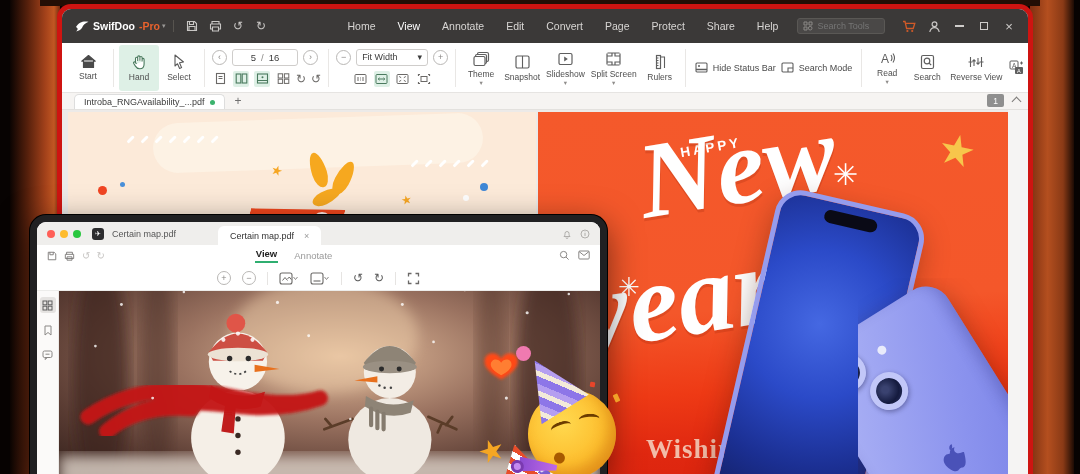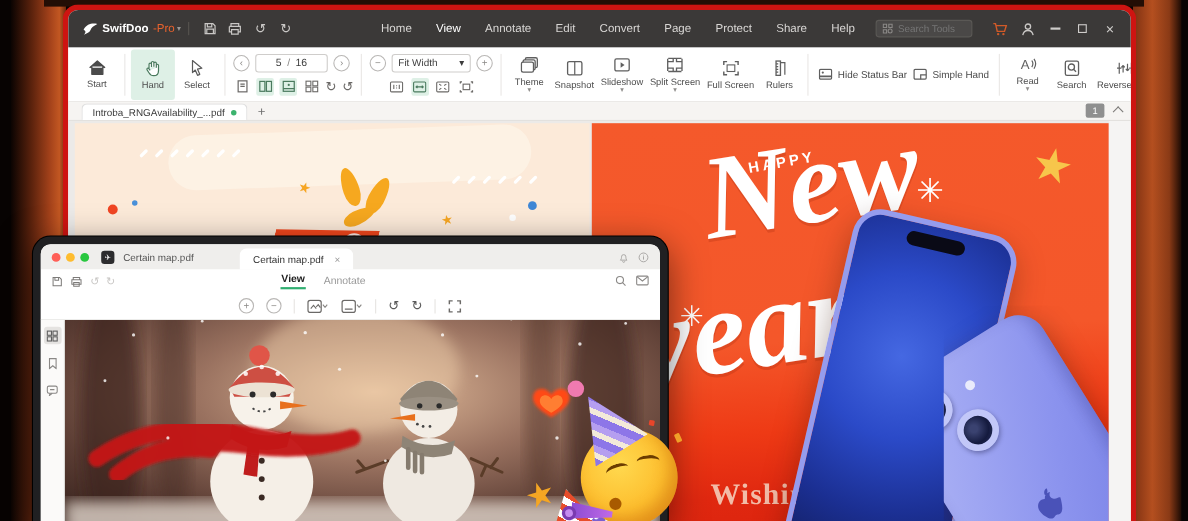--- a/index.html
+++ b/index.html
@@ -12,21 +12,21 @@
   .glow-right{position:absolute;left:1030px;top:0;width:44px;height:474px;z-index:1;
     background:linear-gradient(90deg,#7e3012 0%,#b44f1f 40%,#8a3a16 75%,#1c0b04 100%)}
   .glow-top{position:absolute;left:40px;top:0;width:1000px;height:6px;background:#230e05;z-index:1}
   
   #appwin{position:absolute;left:57px;top:4px;width:976px;height:470px;z-index:10;
     border:5px solid #ce1411;border-bottom:none;border-radius:14px 14px 0 0;overflow:hidden;background:#fff}
   
   .titlebar{height:23px;background:#3b3938;display:flex;align-items:center;padding:17px 8px;
     color:#d6d4d2;font-size:10px;position:relative}
   .brand{display:flex;align-items:center;gap:4px;font-size:10.5px}
-  .brand b{color:#fff;font-weight:bold}.brand i{color:#e8622d;font-style:normal;font-weight:normal}
+  .brand b{color:#fff;font-weight:bold}.brand i{color:#e8622d;font-style:normal;font-weight:bold}
   .caret{color:#9a9896;font-size:7px;margin-left:2px}
   .tsep{width:1px;height:12px;background:#57544f;margin:0 7px}
   .tico{width:15px;height:15px;display:flex;align-items:center;justify-content:center;margin:0 4px;color:#c9c7c5;font-size:12px}
   .menus{display:flex;margin-left:64px;height:100%}
   .mitem{display:flex;align-items:center;padding:0 11px;height:100%;color:#d8d6d4;font-size:10.5px;cursor:default}
   .mitem.active{background:#2f8565;color:#fff}
   .tsearch{display:flex;align-items:center;gap:4px;background:#4a4847;border:1px solid #5a5855;border-radius:3px;
     height:16px;margin-left:8px;padding:0 5px;width:88px}
   .tsearch input{background:transparent;border:none;outline:none;color:#a5a3a1;font-size:9px;width:60px;font-family:inherit}
   .tright{display:flex;align-items:center;margin-left:auto;gap:3px}
@@ -359,27 +359,20 @@
       </div>
       <div class="tbtn">
         <svg class="ic" width="17" height="16" viewBox="0 0 17 16">
             <path d="M2,5 h5 v-3 M10,2 v3 h5 M2,11 h5 v3 M10,14 v-3 h5 M2,2.5 v11 M15,2.5 v11 M2.5,2 h12 M2.5,14 h12" fill="none" stroke="#5f5f5f" stroke-width="1.2"></path>
           </svg>
         <span class="lbl">Split Screen</span>
         <span class="cdown">▾</span>
       </div>
       <div class="tbtn">
         <svg class="ic" width="17" height="16" viewBox="0 0 17 16">
-            <path d="M2,5 V2 h3 M12,2 h3 v3 M15,11 v3 h-3 M5,14 H2 v-3" fill="none" stroke="#5f5f5f" stroke-width="1.3"></path>
-            <rect x="5" y="5" width="7" height="6" fill="none" stroke="#5f5f5f" stroke-width="1"></rect>
-          </svg>
-        <span class="lbl">Full Screen</span>
-      </div>
-      <div class="tbtn">
-        <svg class="ic" width="17" height="16" viewBox="0 0 17 16">
             <rect x="5.5" y="1.5" width="4" height="13" fill="none" stroke="#5f5f5f" stroke-width="1.2"></rect>
             <path d="M5.5,4 h2 M5.5,6.5 h2 M5.5,9 h2 M5.5,11.5 h2 M9.5,3 h4 v11" fill="none" stroke="#5f5f5f" stroke-width="1.1"></path>
           </svg>
         <span class="lbl">Rulers</span>
       </div>
       <div class="vsep"></div>
 
       <div class="toggles">
         <div class="trow">
           <svg class="ic" width="13" height="11" viewBox="0 0 13 11">
@@ -387,21 +380,21 @@
               <path d="M1,7.5 h11" stroke="#5f5f5f" stroke-width="1.6"></path>
               <circle cx="4" cy="4" r="1" fill="#5f5f5f"></circle>
             </svg>
           <span>Hide Status Bar</span>
         </div>
         <div class="trow">
           <svg class="ic" width="13" height="11" viewBox="0 0 13 11">
               <rect x="1" y="1" width="11" height="9" rx="1" fill="none" stroke="#5f5f5f" stroke-width="1.1"></rect>
               <path d="M7,10 V6 h5" fill="none" stroke="#5f5f5f" stroke-width="1.1"></path>
             </svg>
-          <span>Simple Hand</span>
+          <span>Search Mode</span>
         </div>
       </div>
       <div class="vsep"></div>
 
       <div class="tbtn">
         <svg class="ic" width="17" height="15" viewBox="0 0 17 15">
             <text x="2" y="12" font-size="12" fill="#5f5f5f" font-family="Liberation Sans">A</text>
             <path d="M12,4 q2,3 0,6 M14,2.5 q3,4.5 0,9" fill="none" stroke="#5f5f5f" stroke-width="1.1"></path>
           </svg>
         <span class="lbl">Read</span>

